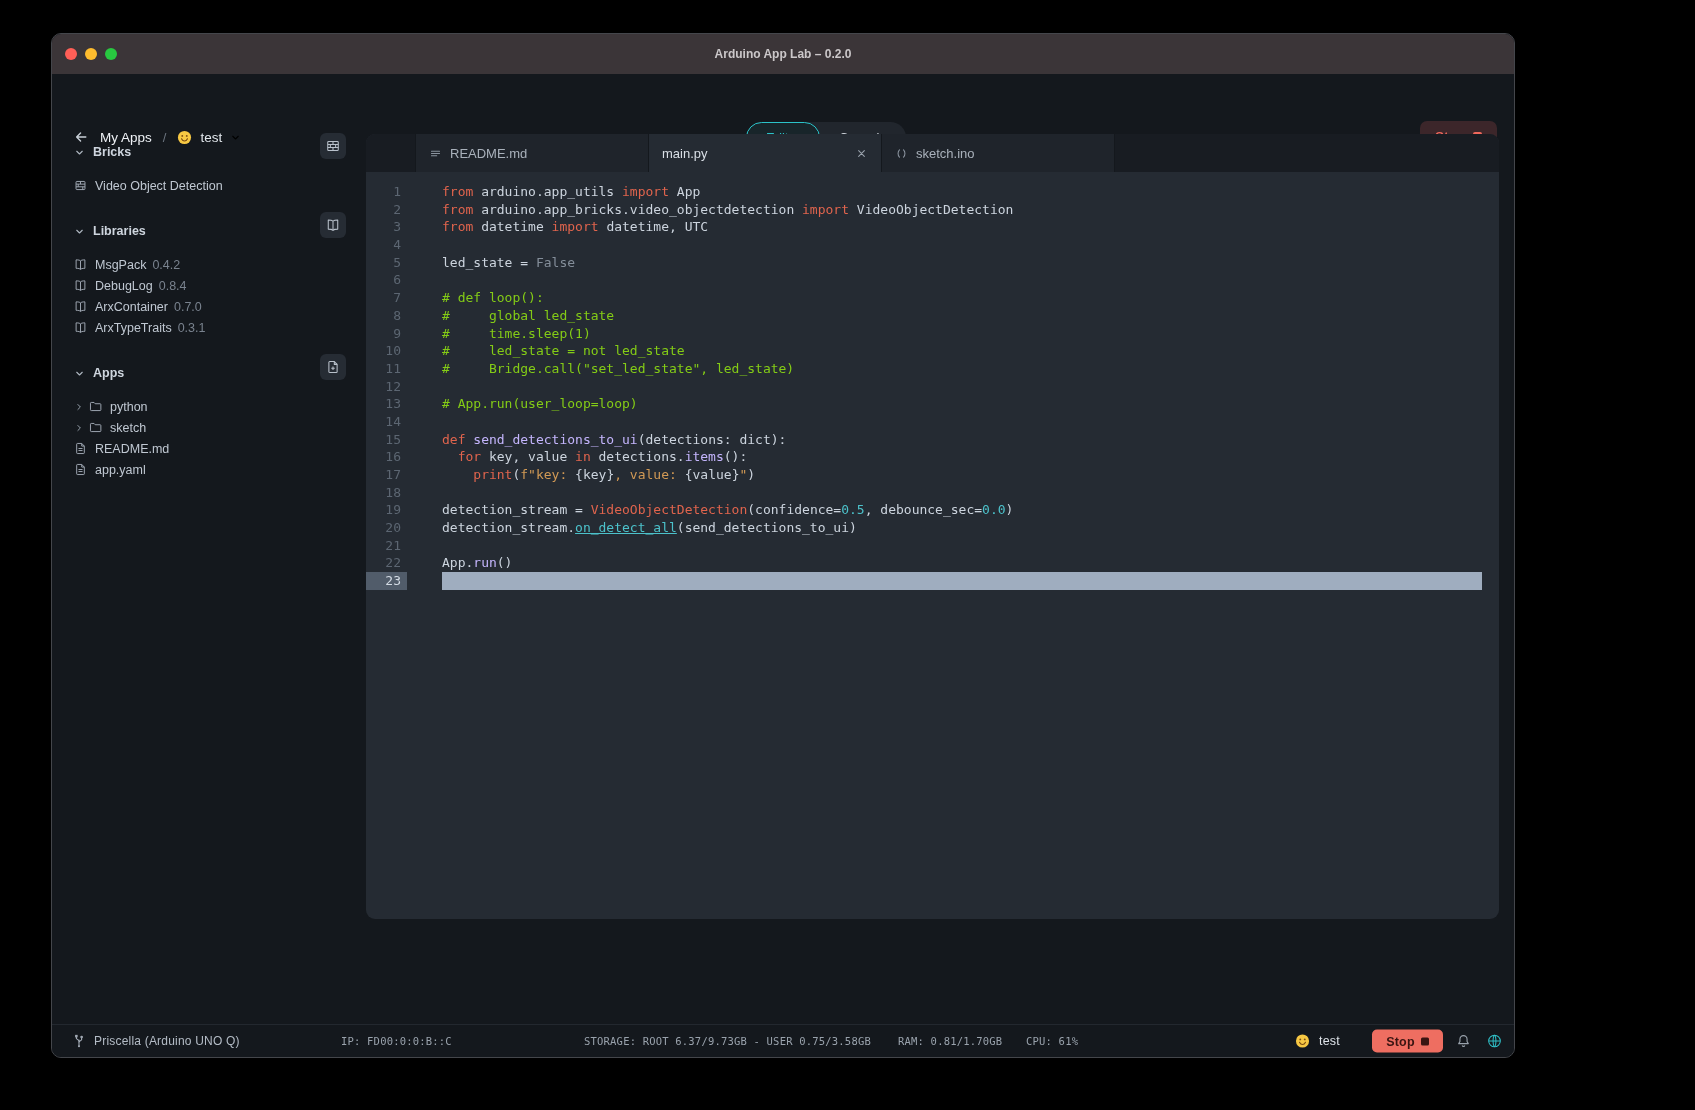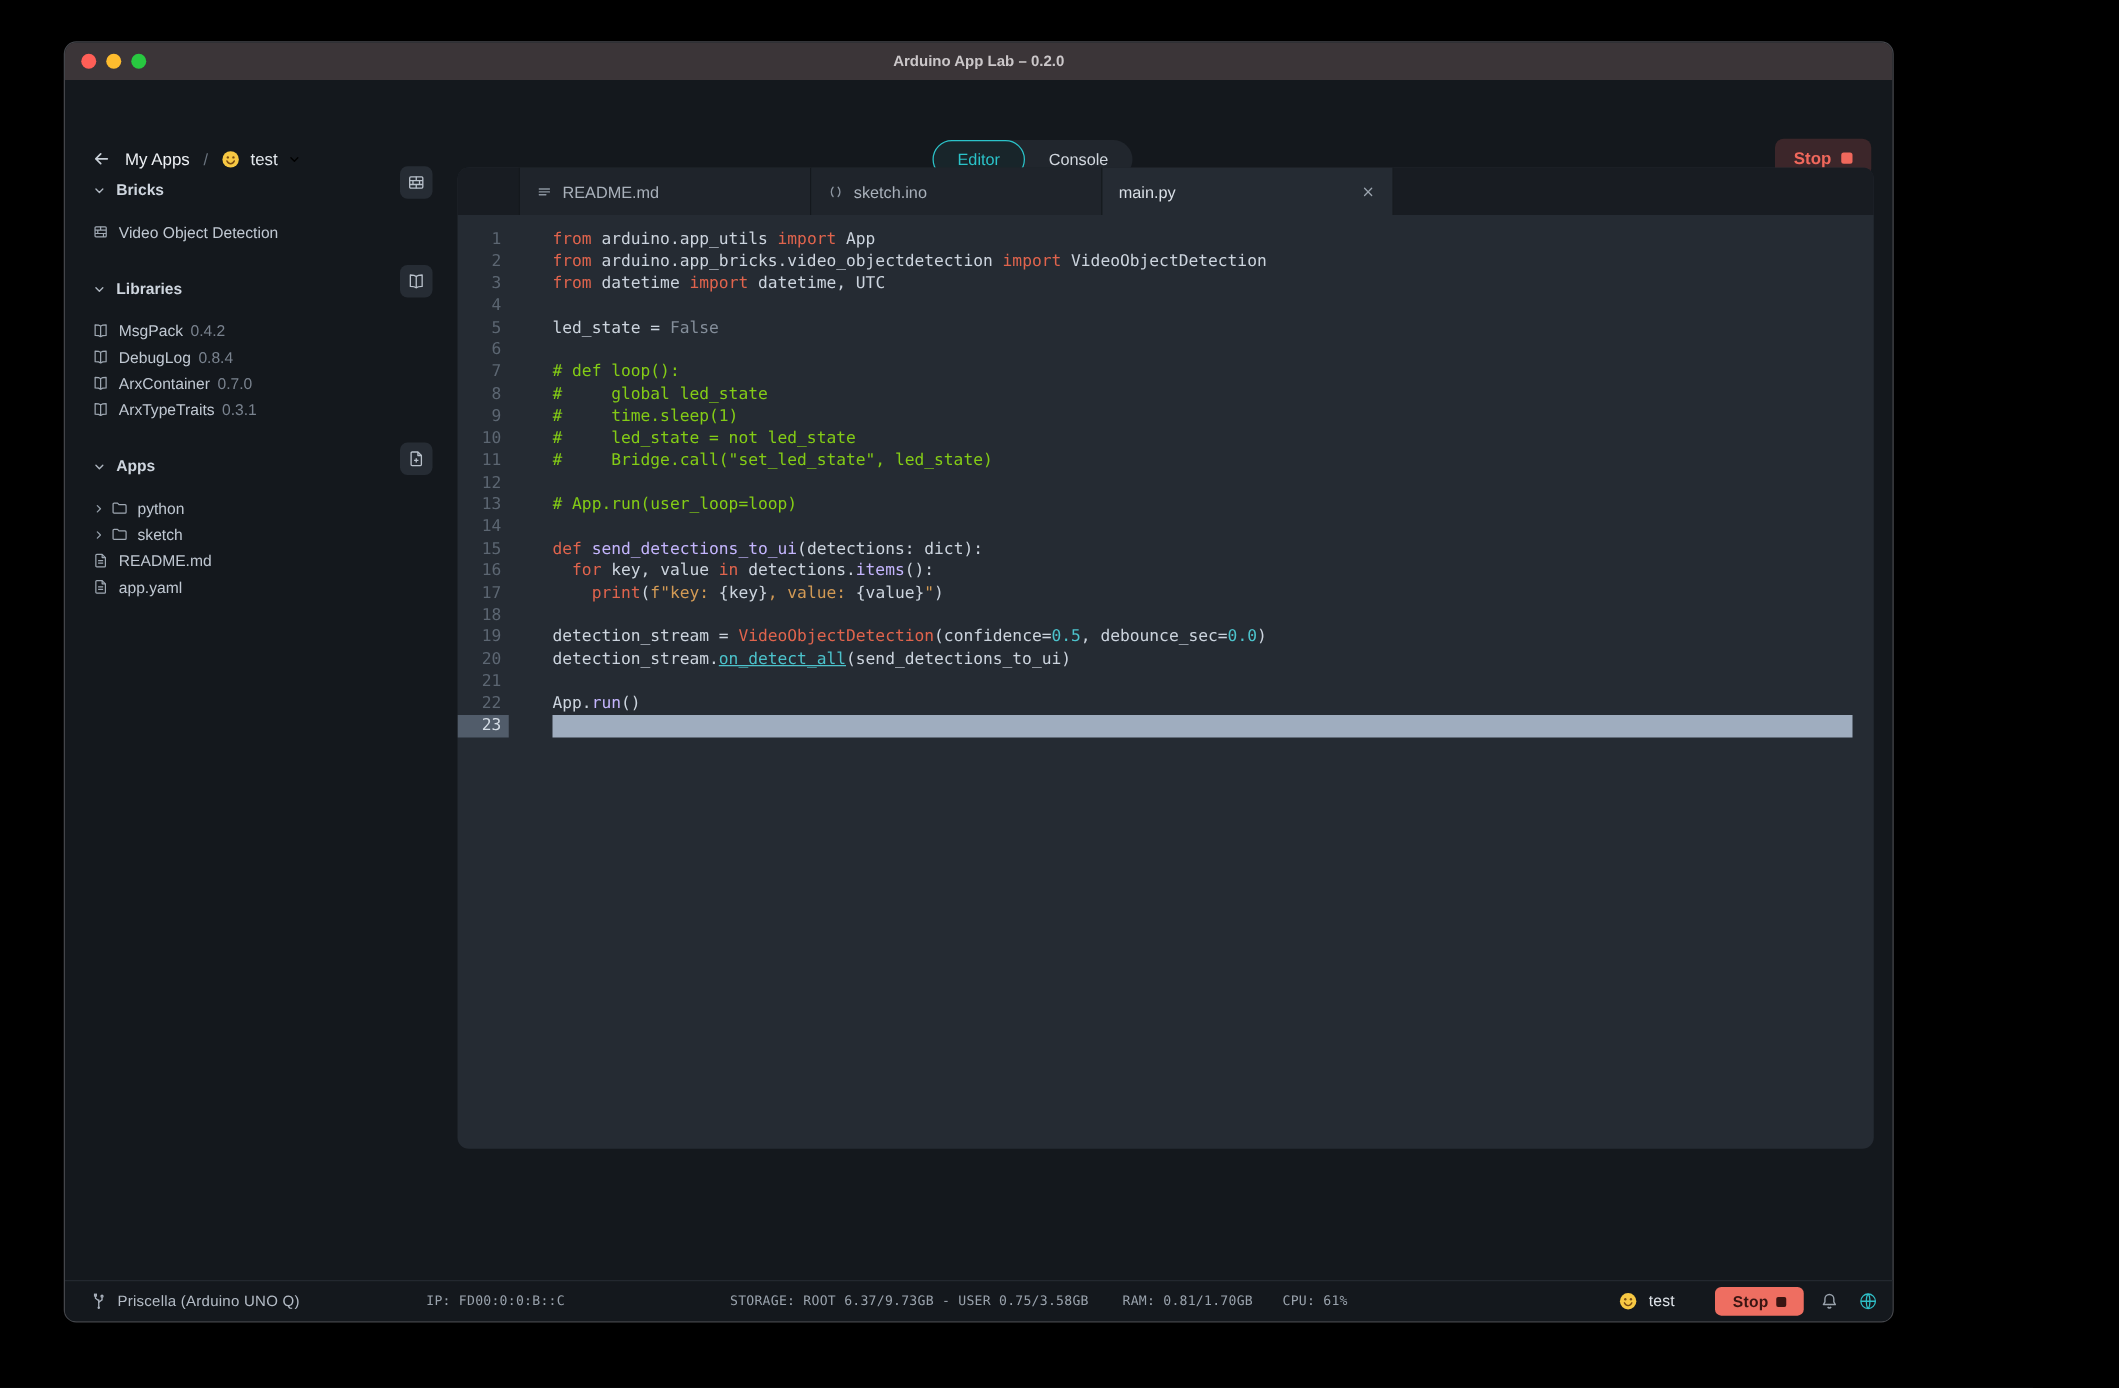--- a/index.html
+++ b/index.html
@@ -1,20 +1,20 @@
 <!DOCTYPE html>
 <html><head>
 <meta charset="utf-8">
 <title>Arduino App Lab</title>
 <style>
   *{margin:0;padding:0;box-sizing:border-box}
   html,body{width:1695px;height:1110px;background:#000;font-family:"Liberation Sans",sans-serif;overflow:hidden}
   .window{position:absolute;left:51px;top:33px;width:1464px;height:1025px;background:#14181d;border:1px solid #44464b;border-radius:10px;overflow:hidden;box-shadow:0 18px 60px rgba(0,0,0,.65)}
   
-  .titlebar{height:30px;background:#3b3538;display:flex;align-items:center;justify-content:center;position:relative}
+  .titlebar{height:40px;background:#3b3538;display:flex;align-items:center;justify-content:center;position:relative}
   .titlebar .title{font-size:12px;font-weight:700;color:#cbc7c9}
   .lights{position:absolute;left:13px;top:0;height:100%;display:flex;align-items:center;gap:8px}
   .light{width:12px;height:12px;border-radius:50%;cursor:pointer}
   .light.red{background:#ff5f57}.light.yellow{background:#febc2e}.light.green{background:#28c840}
   
   .header{position:relative;height:70px}
   .header-left{position:absolute;left:20px;top:47px;height:32px;display:flex;align-items:center}
   .back-btn{background:none;border:none;color:#c9d0d8;display:flex;align-items:center;cursor:pointer;padding:2px}
   .crumb-myapps{font-size:13.5px;font-weight:400;color:#eef1f5;margin-left:10px;cursor:pointer}
   .crumb-sep{font-size:13px;color:#6b747f;margin:0 11px}
@@ -309,35 +309,35 @@
     <div class="tabbar">
       <div class="tab-spacer"></div>
       <div class="tab">
           <span class="icon tab-ic">
             <svg viewBox="0 0 16 16" fill="none" stroke="currentColor" stroke-width="1.3" stroke-linecap="round">
               <path d="M3 5.2h10M3 8h10M3 10.8h6.5"></path>
             </svg>
           </span>
           <span class="tab-label">README.md</span>
         </div>
+        <div class="tab active">
+          <span class="tab-label">main.py</span>
+          <span class="tab-close">
+            <svg viewBox="0 0 16 16" fill="none" stroke="currentColor" stroke-width="1.3" stroke-linecap="round">
+              <path d="M4.5 4.5l7 7M11.5 4.5l-7 7"></path>
+            </svg>
+          </span>
+        </div>
         <div class="tab">
           <span class="icon tab-ic">
             <svg viewBox="0 0 16 16" fill="none" stroke="currentColor" stroke-width="1.3" stroke-linecap="round">
               <path d="M5.5 3.5C3.2 6 3.2 10 5.5 12.5M10.5 3.5c2.3 2.5 2.3 6.5 0 9"></path>
             </svg>
           </span>
           <span class="tab-label">sketch.ino</span>
-        </div>
-        <div class="tab active">
-          <span class="tab-label">main.py</span>
-          <span class="tab-close">
-            <svg viewBox="0 0 16 16" fill="none" stroke="currentColor" stroke-width="1.3" stroke-linecap="round">
-              <path d="M4.5 4.5l7 7M11.5 4.5l-7 7"></path>
-            </svg>
-          </span>
         </div>
         <div class="tab-fill"></div>
     </div>
     <div class="codearea">
         <div class="crow">
           <span class="ln">1</span>
           <span class="lgap"></span>
           <span class="codeln"><span class="tk-k">from</span><span class="tk-p"> arduino.app_utils </span><span class="tk-k">import</span><span class="tk-p"> App</span></span>
         </div>
         <div class="crow">

